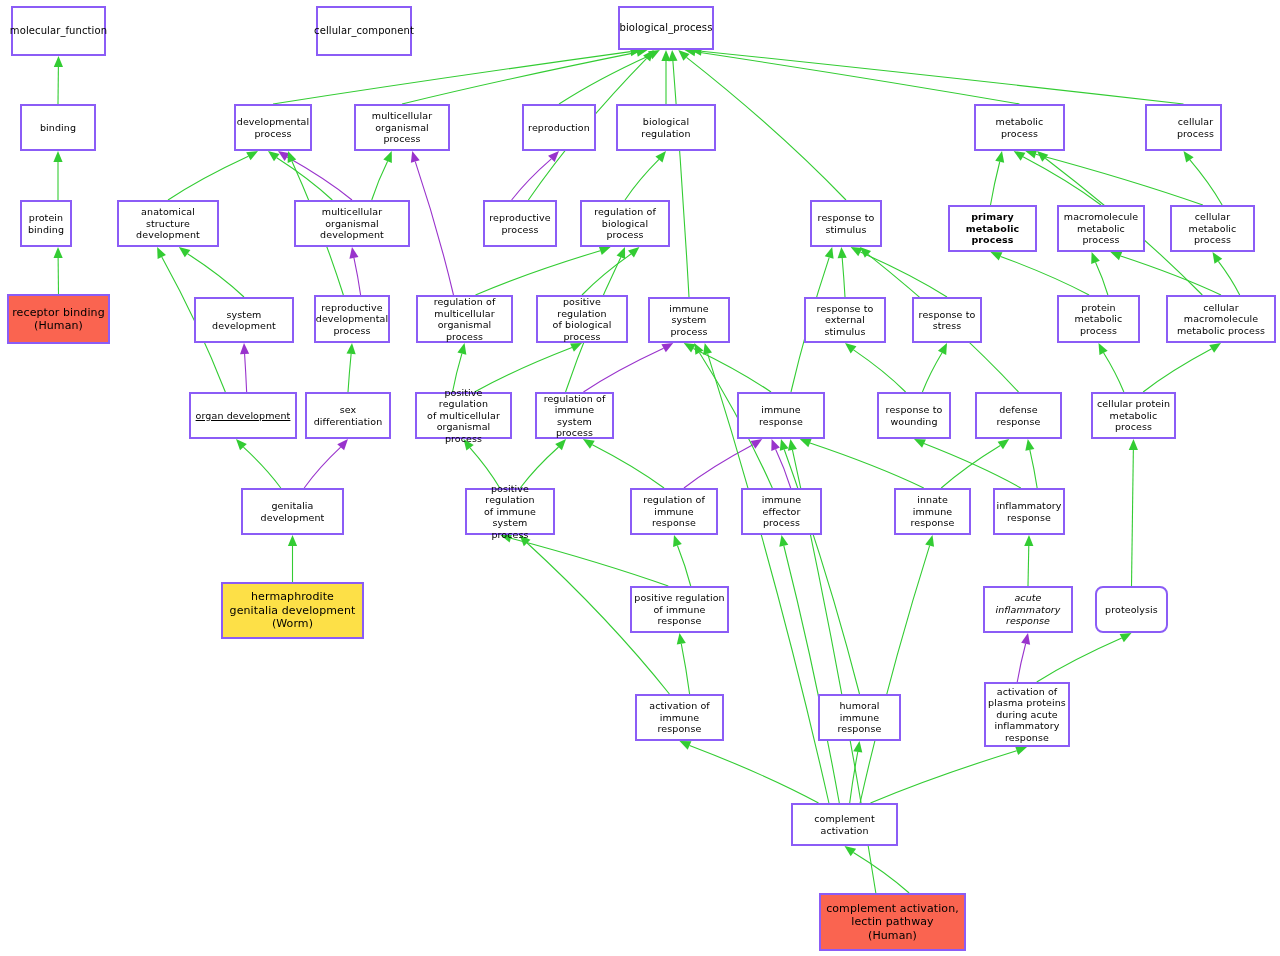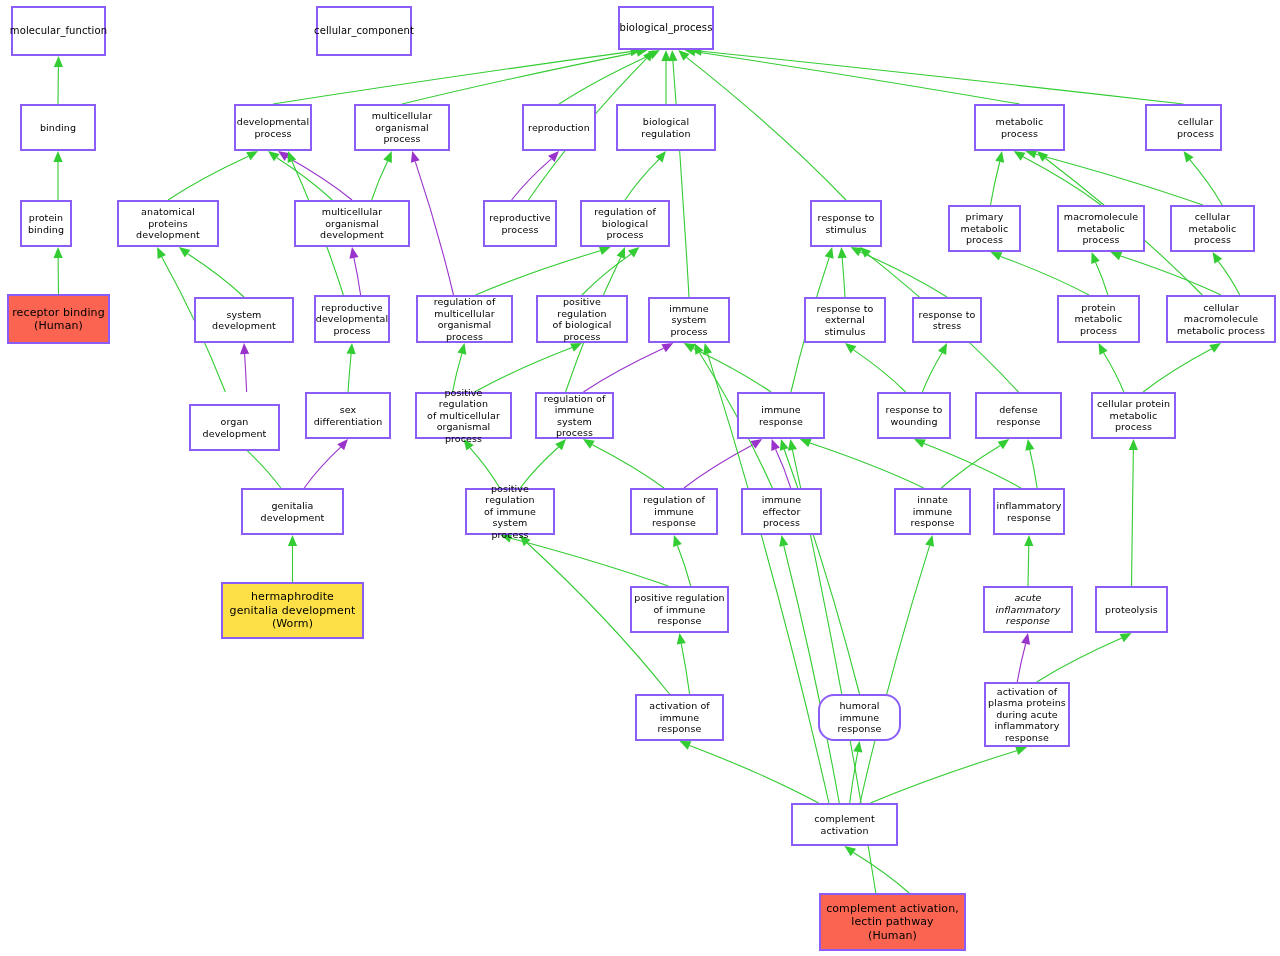--- a/index.html
+++ b/index.html
@@ -225,31 +225,31 @@
       <div class="node " style="left: 20px; top: 104px; width: 76px; height: 47px;">binding</div>
       <div class="node " style="left: 234px; top: 104px; width: 78px; height: 47px;">developmental
 process</div>
       <div class="node " style="left: 354px; top: 104px; width: 96px; height: 47px;">multicellular
 organismal process</div>
       <div class="node " style="left: 522px; top: 104px; width: 74px; height: 47px;">reproduction</div>
       <div class="node " style="left: 616px; top: 104px; width: 100px; height: 47px;">biological regulation</div>
       <div class="node " style="left: 974px; top: 104px; width: 91px; height: 47px;">metabolic process</div>
       <div class="node " style="left: 1145px; top: 104px; width: 77px; height: 47px; padding-left: 26px;">cellular process</div>
       <div class="node " style="left: 20px; top: 200px; width: 52px; height: 47px;">protein binding</div>
-      <div class="node " style="left: 117px; top: 200px; width: 102px; height: 47px;">anatomical proteins
+      <div class="node " style="left: 117px; top: 200px; width: 102px; height: 47px;">anatomical structure
 development</div>
       <div class="node " style="left: 294px; top: 200px; width: 116px; height: 47px;">multicellular
 organismal development</div>
       <div class="node " style="left: 483px; top: 200px; width: 74px; height: 47px;">reproductive
 process</div>
       <div class="node " style="left: 580px; top: 200px; width: 90px; height: 47px;">regulation of
 biological process</div>
       <div class="node " style="left: 810px; top: 200px; width: 72px; height: 47px;">response to
 stimulus</div>
-      <div class="node " style="left: 948px; top: 205px; width: 73px; height: 47px;">primary metabolic
+      <div class="node " style="left: 948px; top: 205px; width: 89px; height: 47px; font-weight: bold;">primary metabolic
 process</div>
       <div class="node " style="left: 1057px; top: 205px; width: 88px; height: 47px;">macromolecule
 metabolic process</div>
       <div class="node " style="left: 1170px; top: 205px; width: 85px; height: 47px;">cellular metabolic
 process</div>
       <div class="node hl-red" style="left: 7px; top: 294px; width: 103px; height: 50px;">receptor binding
 (Human)</div>
       <div class="node " style="left: 194px; top: 297px; width: 100px; height: 46px;">system development</div>
       <div class="node " style="left: 314px; top: 295px; width: 76px; height: 48px;">reproductive
 developmental
@@ -263,21 +263,21 @@
       <div class="node " style="left: 648px; top: 297px; width: 82px; height: 46px;">immune system
 process</div>
       <div class="node " style="left: 804px; top: 297px; width: 82px; height: 46px;">response to
 external stimulus</div>
       <div class="node " style="left: 912px; top: 297px; width: 70px; height: 46px;">response to
 stress</div>
       <div class="node " style="left: 1057px; top: 295px; width: 83px; height: 48px;">protein metabolic
 process</div>
       <div class="node " style="left: 1166px; top: 295px; width: 110px; height: 48px;">cellular macromolecule
 metabolic process</div>
-      <div class="node " style="left: 189px; top: 404px; width: 91px; height: 47px;">organ development</div>
+      <div class="node " style="left: 189px; top: 392px; width: 108px; height: 47px; text-decoration: underline;">organ development</div>
       <div class="node " style="left: 305px; top: 392px; width: 86px; height: 47px;">sex differentiation</div>
       <div class="node " style="left: 415px; top: 392px; width: 97px; height: 47px;">positive regulation
 of multicellular
 organismal process</div>
       <div class="node " style="left: 535px; top: 392px; width: 79px; height: 47px;">regulation of
 immune system
 process</div>
       <div class="node " style="left: 737px; top: 392px; width: 88px; height: 47px;">immune response</div>
       <div class="node " style="left: 877px; top: 392px; width: 74px; height: 47px;">response to
 wounding</div>
@@ -296,24 +296,24 @@
 response</div>
       <div class="node " style="left: 993px; top: 488px; width: 72px; height: 47px;">inflammatory
 response</div>
       <div class="node hl-gold" style="left: 221px; top: 582px; width: 143px; height: 57px;">hermaphrodite
 genitalia development
 (Worm)</div>
       <div class="node " style="left: 630px; top: 586px; width: 99px; height: 47px;">positive regulation
 of immune response</div>
       <div class="node " style="left: 983px; top: 586px; width: 90px; height: 47px; font-style: italic;">acute inflammatory
 response</div>
-      <div class="node " style="left: 1095px; top: 586px; width: 73px; height: 47px;">proteolysis</div>
+      <div class="node " style="left: 1095px; top: 586px; width: 73px; height: 47px; border-radius: 8px;">proteolysis</div>
       <div class="node " style="left: 635px; top: 694px; width: 89px; height: 47px;">activation of
 immune response</div>
-      <div class="node " style="left: 818px; top: 694px; width: 83px; height: 47px; border-radius: 16px;">humoral immune
+      <div class="node " style="left: 818px; top: 694px; width: 83px; height: 47px;">humoral immune
 response</div>
       <div class="node " style="left: 984px; top: 682px; width: 86px; height: 65px;">activation of
 plasma proteins
 during acute
 inflammatory
 response</div>
       <div class="node " style="left: 791px; top: 803px; width: 107px; height: 43px;">complement activation</div>
       <div class="node hl-red" style="left: 819px; top: 893px; width: 147px; height: 58px;">complement activation,
 lectin pathway
 (Human)</div>

